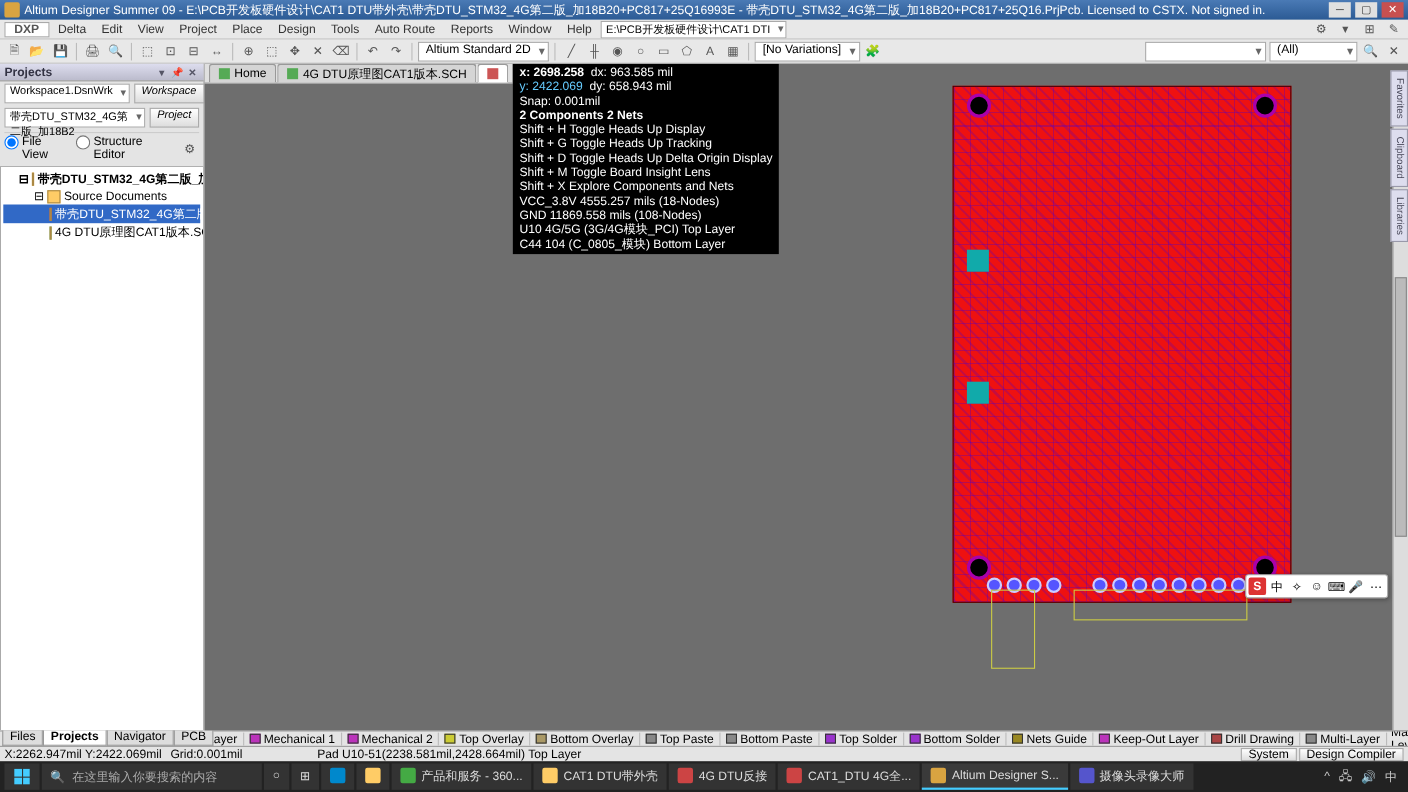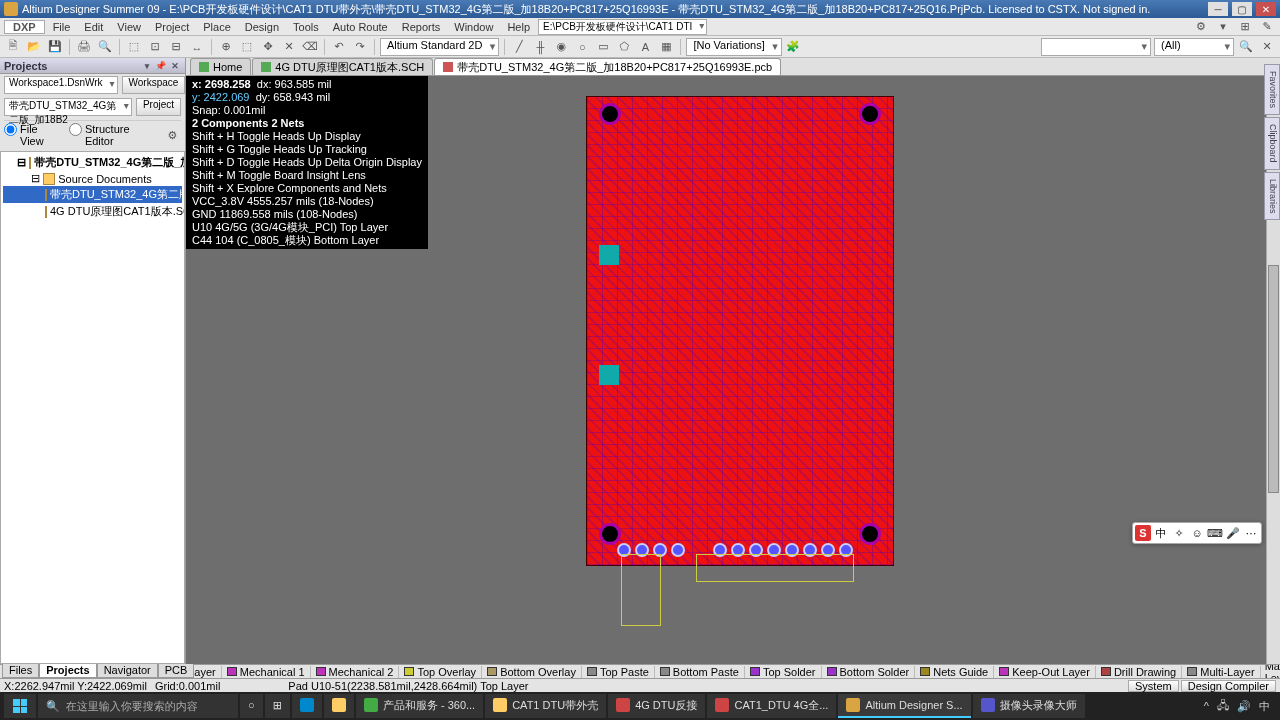--- a/index.html
+++ b/index.html
@@ -23,35 +23,35 @@
 .combo-md::after{content:"▾"; position:absolute; right:3px; top:1px; color:#666;}
 .main { display:flex; height:calc(100% - 18px - 18px - 22px - 14px - 14px - 28px); }
 .left-panel { width:186px; background:#e4e4e4; border-right:1px solid #999; display:flex; flex-direction:column;}
 .panel-header { height:16px; background:linear-gradient(#dde,#bbc); border-bottom:1px solid #999; display:flex; align-items:center; padding:0 4px; font-weight:bold; color:#334;}
 .panel-header .phc { margin-left:auto; display:flex; gap:2px;}
 .phc span{width:12px; height:12px; display:flex; align-items:center; justify-content:center; font-size:9px; color:#556; cursor:pointer;}
 .panel-body { padding:2px 4px; display:flex; flex-direction:column; gap:4px;}
 .row { display:flex; gap:4px; align-items:center;}
 .ws-combo { flex:1; height:18px; border:1px solid #aaa; background:#fff; padding:0 14px 0 4px; position:relative; font-size:10px;}
 .ws-combo::after{content:"▾"; position:absolute; right:2px; top:1px; color:#666;}
-.ws-btn { height:18px; border:1px solid #aaa; background:linear-gradient(#fff,#ddd); padding:0 6px; cursor:pointer; font-size:10px;}
+.ws-btn { height:18px; border:1px solid #aaa; background:linear-gradient(#fff,#ddd); padding:0 6px; cursor:pointer; font-size:10px;font-style:italic;}
 .radio-row { display:flex; gap:8px; align-items:center; padding:2px 0; border-top:1px solid #ccc;}
 .radio-row label{display:flex; align-items:flex-start; gap:3px; font-size:10px; cursor:pointer;}
 .tree { background:#fff; border:1px solid #aaa; flex:1; overflow:auto; padding:2px; font-size:11px;}
 .tree-item { padding:1px 2px; display:flex; align-items:center; gap:3px; white-space:nowrap;}
 .tree-item.bold { font-weight:bold;}
 .tree-item.selected { background:#3169c6; color:#fff;}
 .tree-indent1 { padding-left:14px;}
 .tree-indent2 { padding-left:28px;}
 .tree-indent3 { padding-left:42px;}
 .ticon { width:12px; height:12px; background:#fc6; border:1px solid #a84; font-size:8px; display:inline-flex; align-items:center; justify-content:center;}
 .ticon.sch { background:#8c8;}
 .ticon.fold { background:#fc6;}
 .ticon.pcb { background:#c55; color:#fff;}
-.canvas-area { flex:1; background:#6e6e6e; position:relative; display:flex; flex-direction:column;}
+.canvas-area { flex:1; background:#6e6e6e; position:relative; display:flex; flex-direction:row;}
 .tabstrip { height:18px; background:#e0e0e0; border-bottom:1px solid #999; display:flex; align-items:flex-end; padding:0 4px; gap:1px;}
 .doc-tab { height:17px; border:1px solid #999; border-bottom:none; background:#d5d5d5; padding:0 8px; display:flex; align-items:center; gap:4px; font-size:10px; cursor:pointer; border-radius:3px 3px 0 0;}
 .doc-tab.active { background:#fff;}
 .doc-tab .dicon { width:10px; height:10px; background:#c55;}
 .doc-tab.home .dicon{ background:#5a5;}
 .doc-tab.sch .dicon{ background:#5a5;}
 .canvas { flex:1; position:relative; overflow:hidden;}
 .hud { position:absolute; left:0; top:0; background:#000; color:#fff; padding:2px 6px; font-family:"Courier New",monospace; font-size:10px; line-height:13px; z-index:10; min-width:180px;}
 .hud .hl-y { color:#6cf;}
 .hud b { color:#fff;}
@@ -110,21 +110,21 @@
   <span class="titlebar-text">Altium Designer Summer 09 - E:\PCB开发板硬件设计\CAT1 DTU带外壳\带壳DTU_STM32_4G第二版_加18B20+PC817+25Q16993E - 带壳DTU_STM32_4G第二版_加18B20+PC817+25Q16.PrjPcb. Licensed to CSTX. Not signed in.</span>
   <div class="window-controls">
     <span class="win-btn">─</span>
     <span class="win-btn">▢</span>
     <span class="win-btn close">✕</span>
   </div>
 </div>
 
 <div class="menubar">
   <span class="menu-item dxp">DXP</span>
-  <span class="menu-item">File</span>
+  <span class="menu-item">Delta</span>
   <span class="menu-item">Edit</span>
   <span class="menu-item">View</span>
   <span class="menu-item">Project</span>
   <span class="menu-item">Place</span>
   <span class="menu-item">Design</span>
   <span class="menu-item">Tools</span>
   <span class="menu-item">Auto Route</span>
   <span class="menu-item">Reports</span>
   <span class="menu-item">Window</span>
   <span class="menu-item">Help</span>
@@ -243,21 +243,20 @@
       <div class="doc-tab home">
           <span class="dicon"></span>
           <span>Home</span>
         </div>
       <div class="doc-tab sch">
           <span class="dicon"></span>
           <span>4G DTU原理图CAT1版本.SCH</span>
         </div>
       <div class="doc-tab active">
           <span class="dicon"></span>
-          <span>带壳DTU_STM32_4G第二版_加18B20+PC817+25Q16993E.pcb</span>
         </div>
     </div>
     <div class="canvas">
       <div class="hud">
         <div><b>x: 2698.258</b>&nbsp;&nbsp;<span>dx:   963.585 mil</span></div>
         <div><span class="hl-y">y: 2422.069</span>&nbsp;&nbsp;<span>dy:   658.943 mil</span></div>
         <div>Snap: 0.001mil</div>
         <div><b>2 Components 2 Nets</b></div>
         <div>Shift + H   Toggle Heads Up Display</div>
         <div>Shift + G   Toggle Heads Up Tracking</div>

